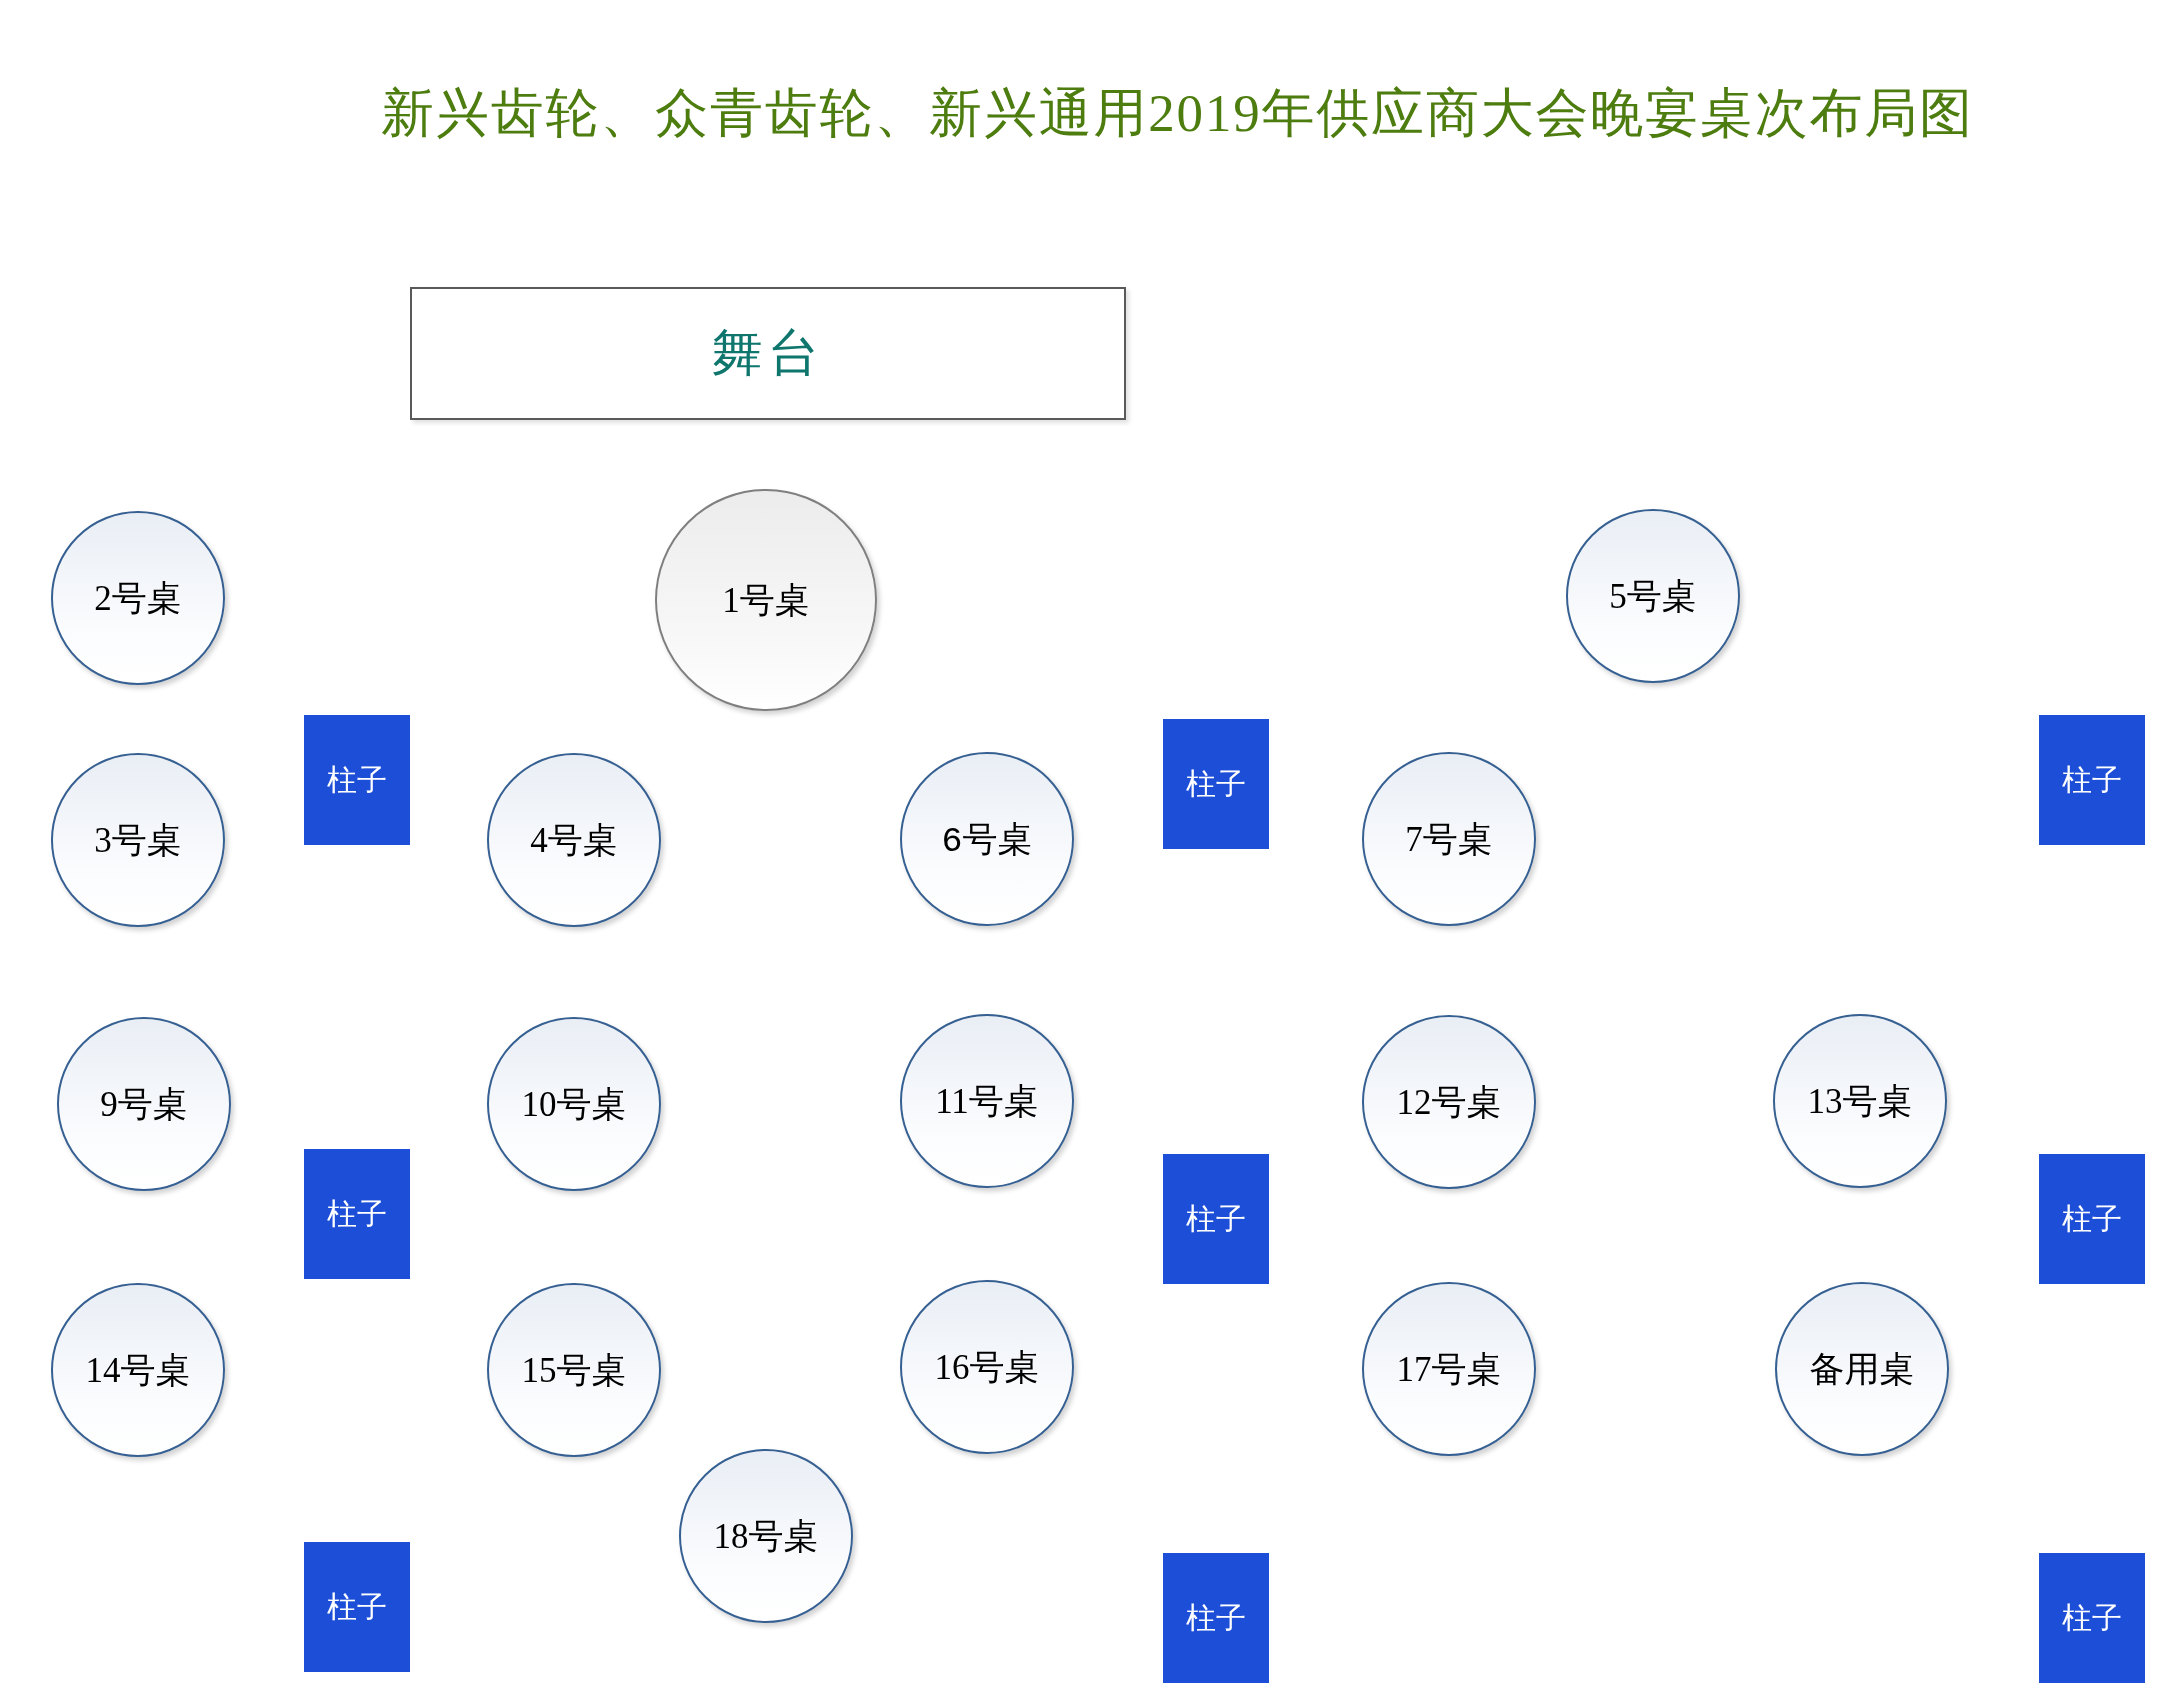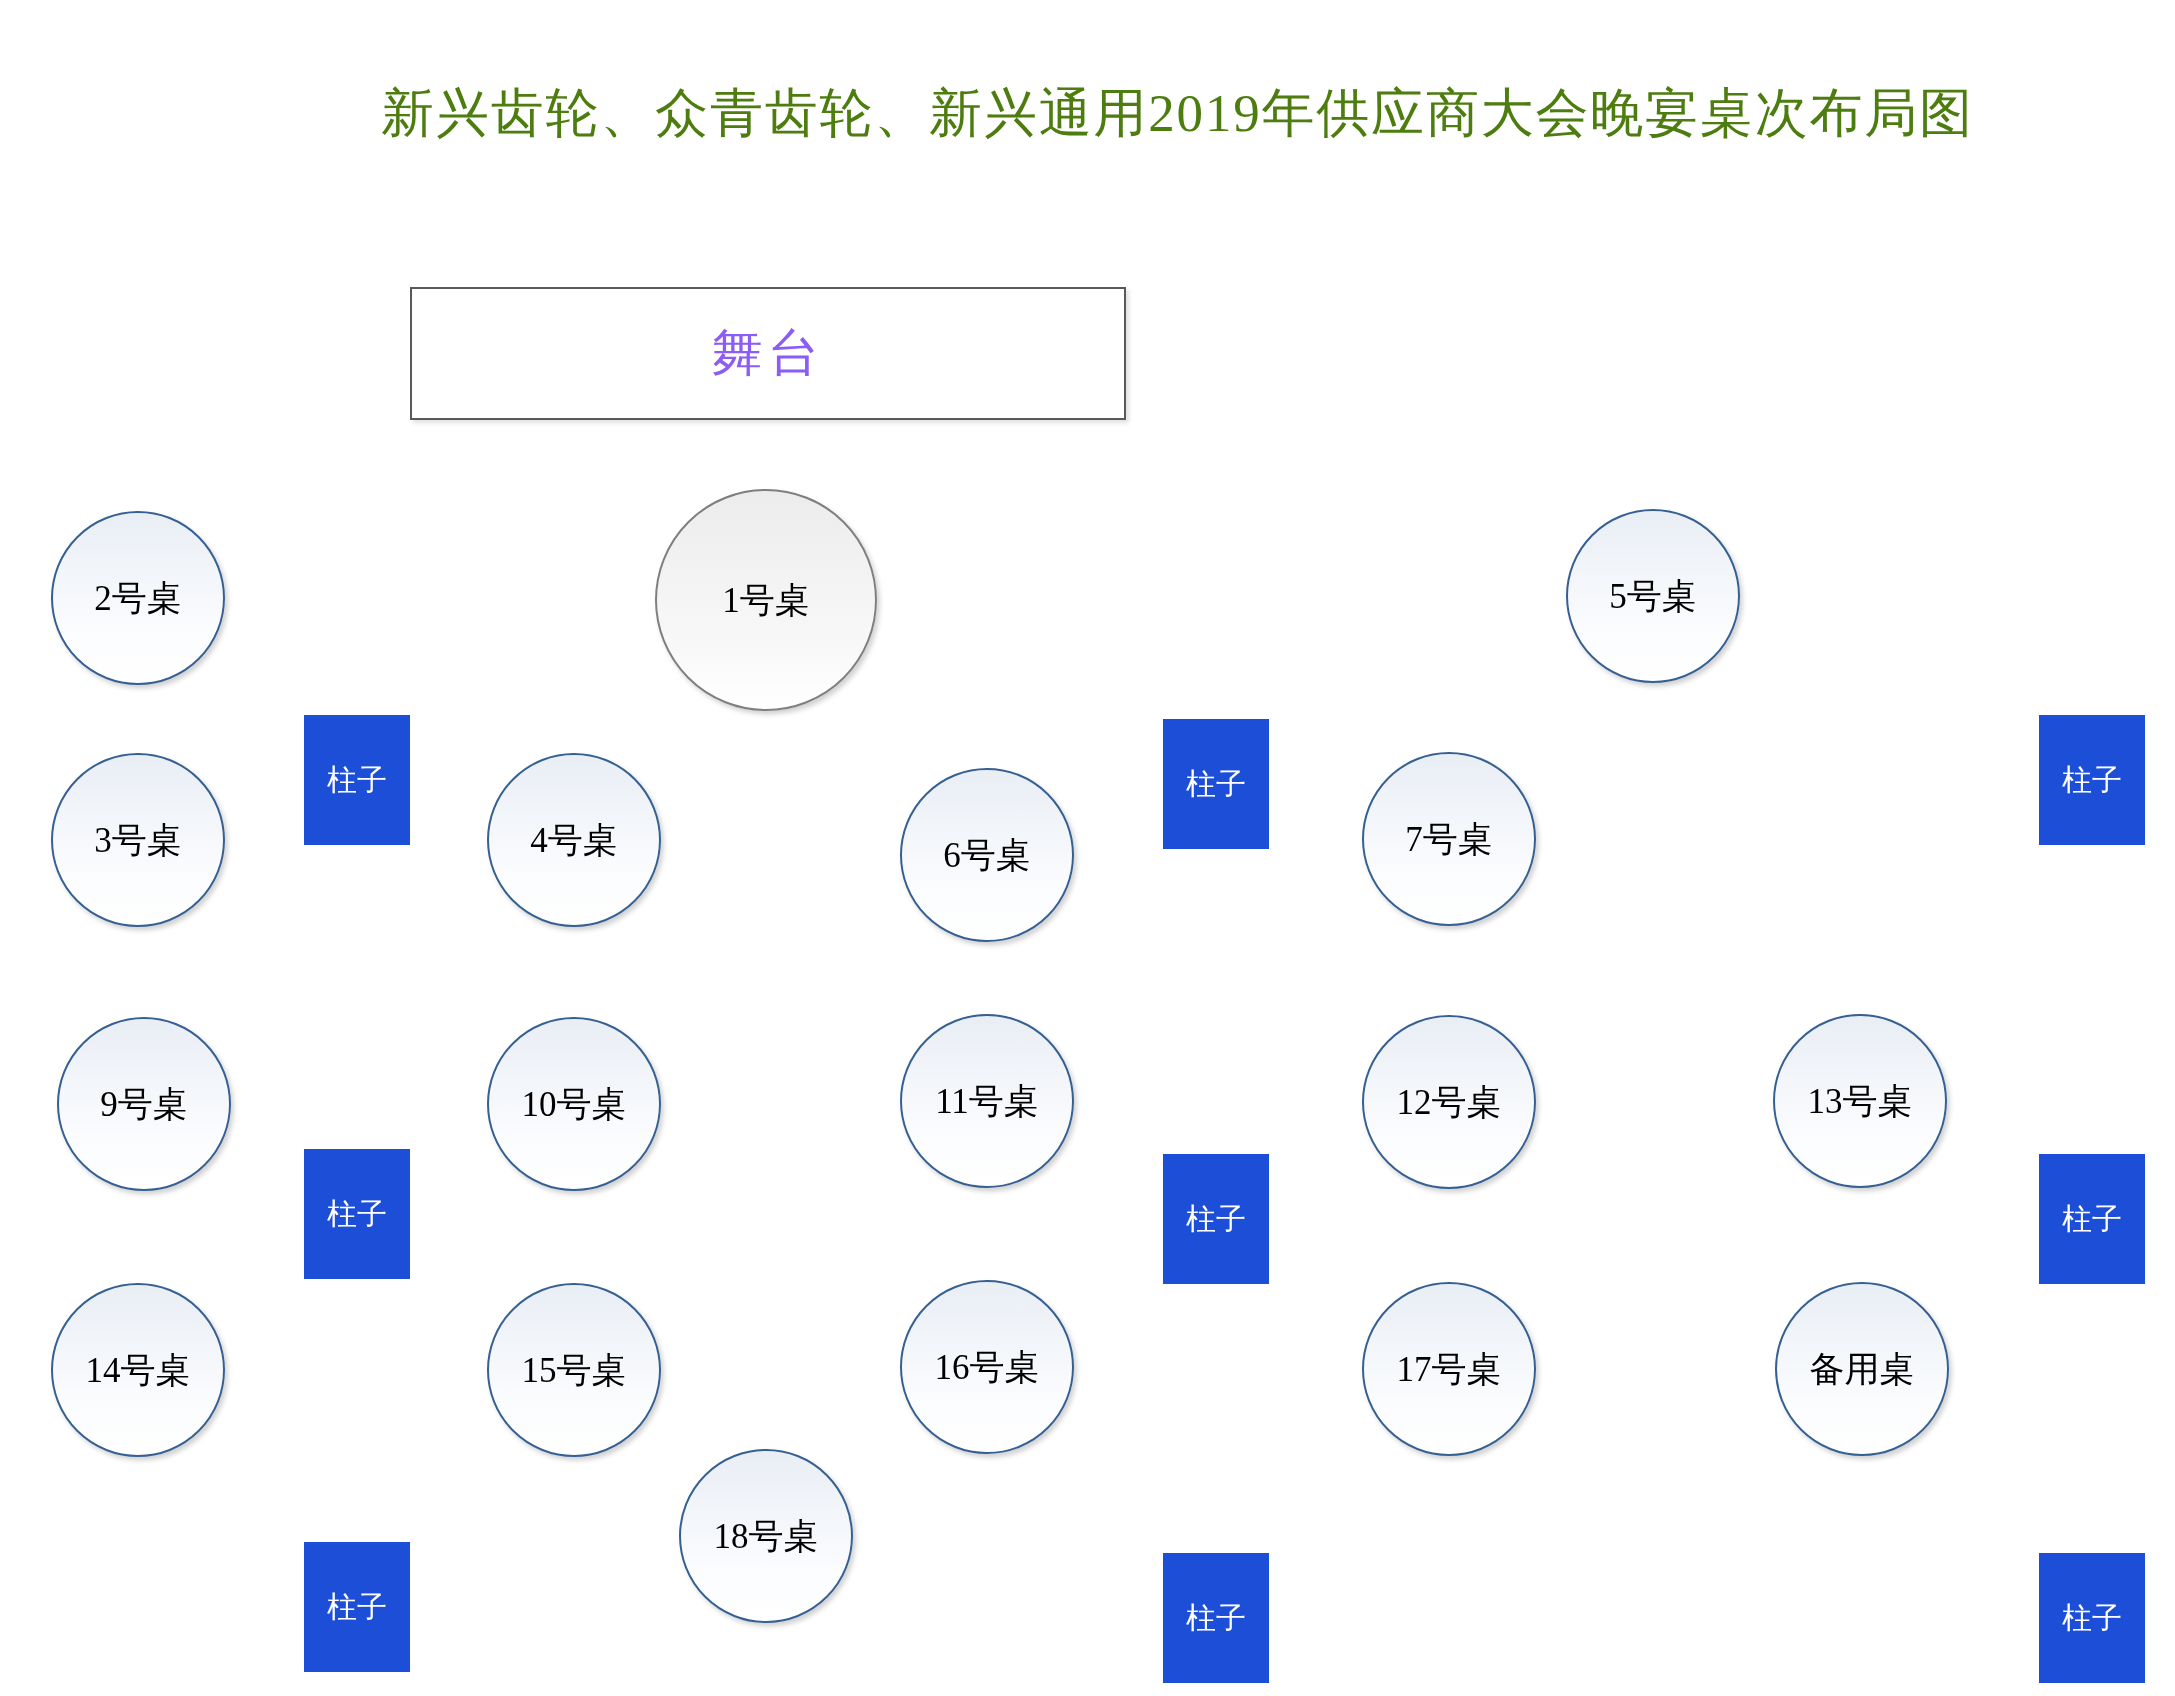--- a/index.html
+++ b/index.html
@@ -35,21 +35,21 @@
     background: #ffffff;
     border: 2.7px solid #595959;
     box-shadow: 2.7px 2.7px 4.4px rgba(0,0,0,0.12);
     display: flex;
     align-items: center;
     justify-content: center;
   }
   .stage .stage-label {
     font-family: "Liberation Sans", sans-serif;
     font-size: 51px;
-    color: #8b5cf6;
+    color: #0f766e;
     letter-spacing: 5.3px;
   }
   .tbl {
     position: absolute;
     width: 170px;
     height: 170px;
     border-radius: 50%;
     border: 2.7px solid #366092;
     background: linear-gradient(to bottom, #e9eef5 0%, #fbfcfe 70%, #ffffff 100%);
     box-shadow: 2.7px 3.5px 5.3px rgba(0,0,0,0.18);
@@ -105,21 +105,21 @@
   <div class="tbl" style="left:1566px; top:509px;">
     <span class="tbl-label">5号桌</span>
   </div>
 
   <div class="tbl" style="left:51px; top:753px;">
     <span class="tbl-label">3号桌</span>
   </div>
   <div class="tbl" style="left:487px; top:753px;">
     <span class="tbl-label">4号桌</span>
   </div>
-  <div class="tbl" style="left:900px; top:768px;">
+  <div class="tbl" style="left:900px; top:752px;font-family:Liberation Mono, monospace;">
     <span class="tbl-label">6号桌</span>
   </div>
   <div class="tbl" style="left:1362px; top:752px;">
     <span class="tbl-label">7号桌</span>
   </div>
 
   <div class="tbl" style="left:57px; top:1017px;">
     <span class="tbl-label">9号桌</span>
   </div>
   <div class="tbl" style="left:487px; top:1017px;">

